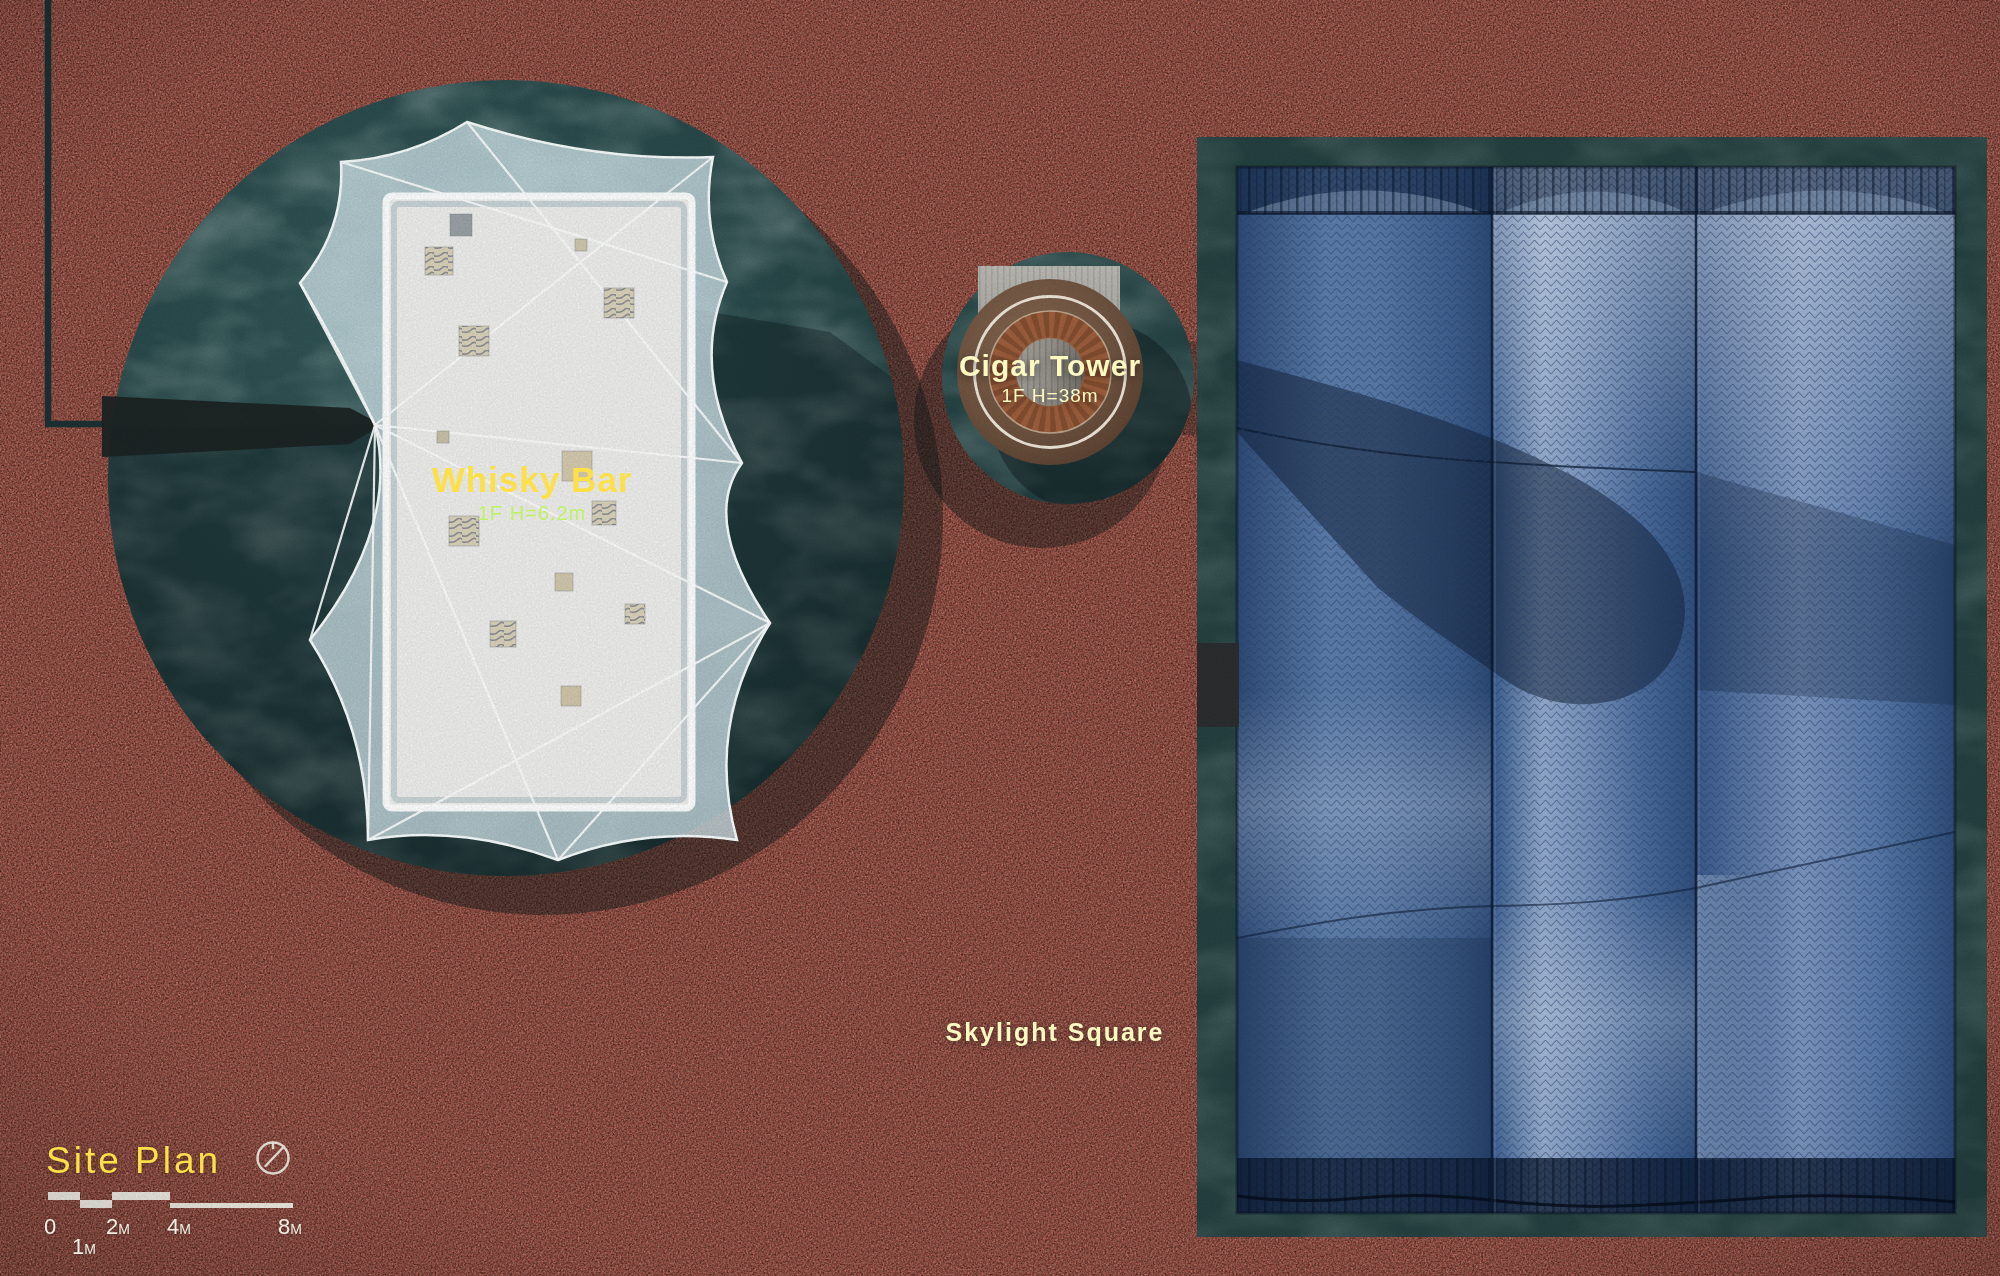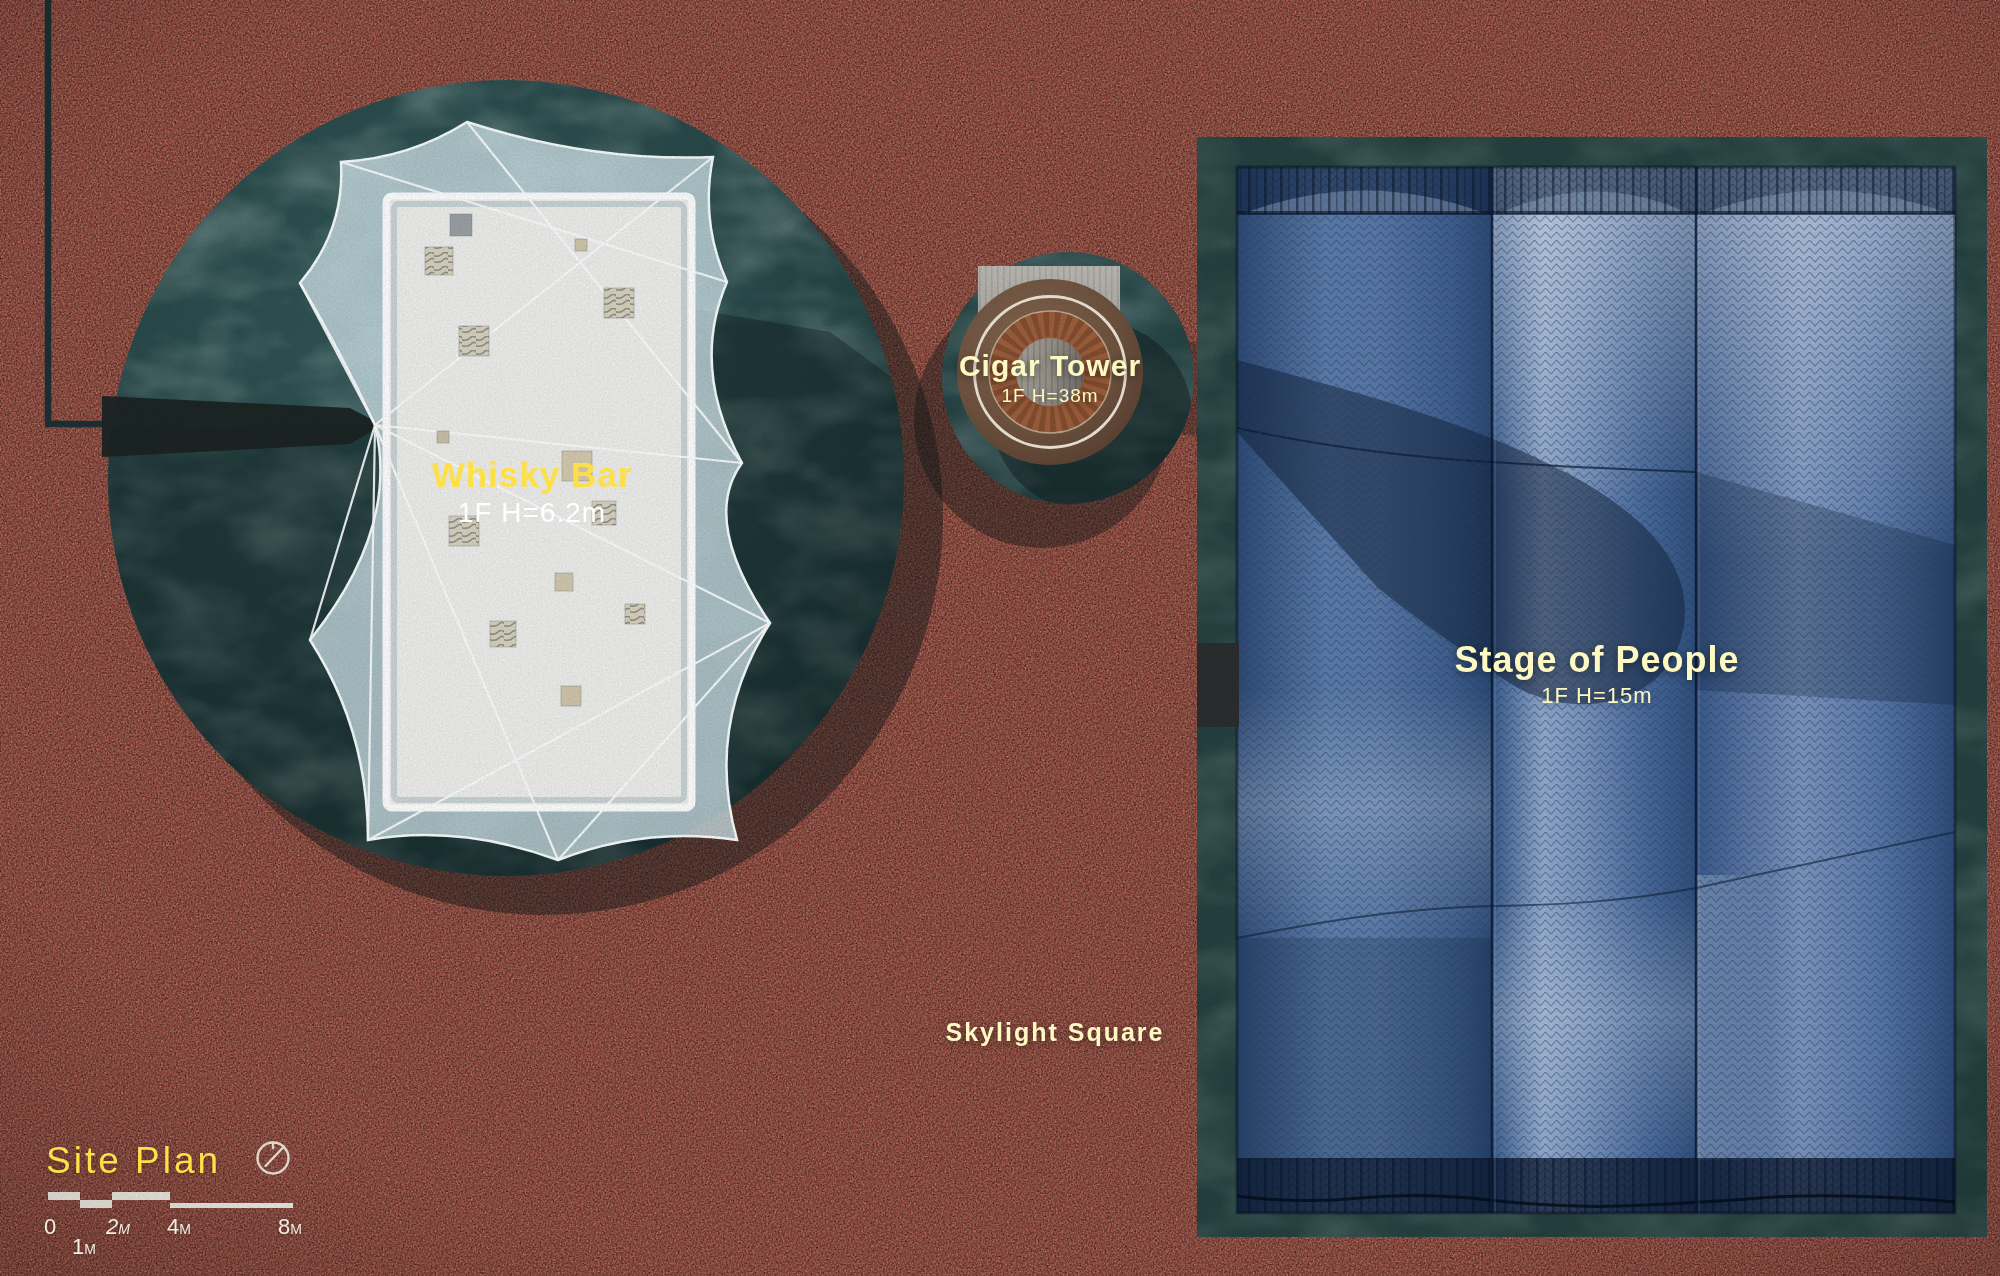--- a/index.html
+++ b/index.html
@@ -8,21 +8,21 @@
     font-family:"Liberation Sans", sans-serif;
     background:#a5473a;
   }
   svg{display:block;}
   #scene{position:absolute;left:0;top:0;}
   .lbl{position:absolute;transform:translate(-50%,-50%);text-align:center;white-space:nowrap;pointer-events:none;}
   .lbl .t1{font-weight:bold;letter-spacing:1px;}
   .lbl .t2{letter-spacing:1px;margin-top:2px;}
   .on-dark{color:#fef9c3;text-shadow:0 2px 8px rgba(0,0,0,0.45);}
   #whisky-label .t1{font-size:35px;color:#fde047;}
-  #whisky-label .t2{font-size:28px;color:#ffffff;font-weight:normal;}
+  #whisky-label .t2{font-size:20px;color:#bef264;font-weight:normal;}
   #cigar-label .t1{font-size:30px;}
   #cigar-label .t2{font-size:19px;font-weight:normal;}
   #stage-label .t1{font-size:36px;}
   #stage-label .t2{font-size:22px;font-weight:normal;}
   #skylight-label .t1{font-size:25px;letter-spacing:2px;}
   #siteplan-title{
     position:absolute;left:46px;top:1140px;font-size:37px;color:#fde047;
     letter-spacing:3px;text-shadow:0 1px 5px rgba(0,0,0,0.3);
   }
   .tick{
@@ -313,30 +313,26 @@
 <div class="lbl" id="whisky-label" style="left:532px;top:492px;">
   <div class="t1">Whisky Bar</div>
   <div class="t2">1F H=6.2m</div>
 </div>
 
 <div class="lbl on-dark" id="cigar-label" style="left:1050px;top:378px;">
   <div class="t1">Cigar Tower</div>
   <div class="t2">1F H=38m</div>
 </div>
 
-<div class="lbl on-dark" id="stage-label" style="left:1597px;top:674px;">
-  <div class="t1">Stage of People</div>
-  <div class="t2">1F H=15m</div>
-</div>
 
 <div class="lbl on-dark" id="skylight-label" style="left:1055px;top:1032px;">
   <div class="t1">Skylight Square</div>
 </div>
 
 <div id="siteplan-title">Site Plan</div>
 
 <span class="tick" style="left:50px;"><span>0</span><span class="u"></span></span>
 <span class="tick" style="left:84px;margin-top:20px;"><span>1</span><span class="u">M</span></span>
-<span class="tick" style="left:118px;font-style:italic;"><span>2</span><span class="u">M</span></span>
+<span class="tick" style="left:118px;"><span>2</span><span class="u">M</span></span>
 <span class="tick" style="left:179px;"><span>4</span><span class="u">M</span></span>
 <span class="tick" style="left:290px;"><span>8</span><span class="u">M</span></span>
 
 </div>
 
 </body></html>

